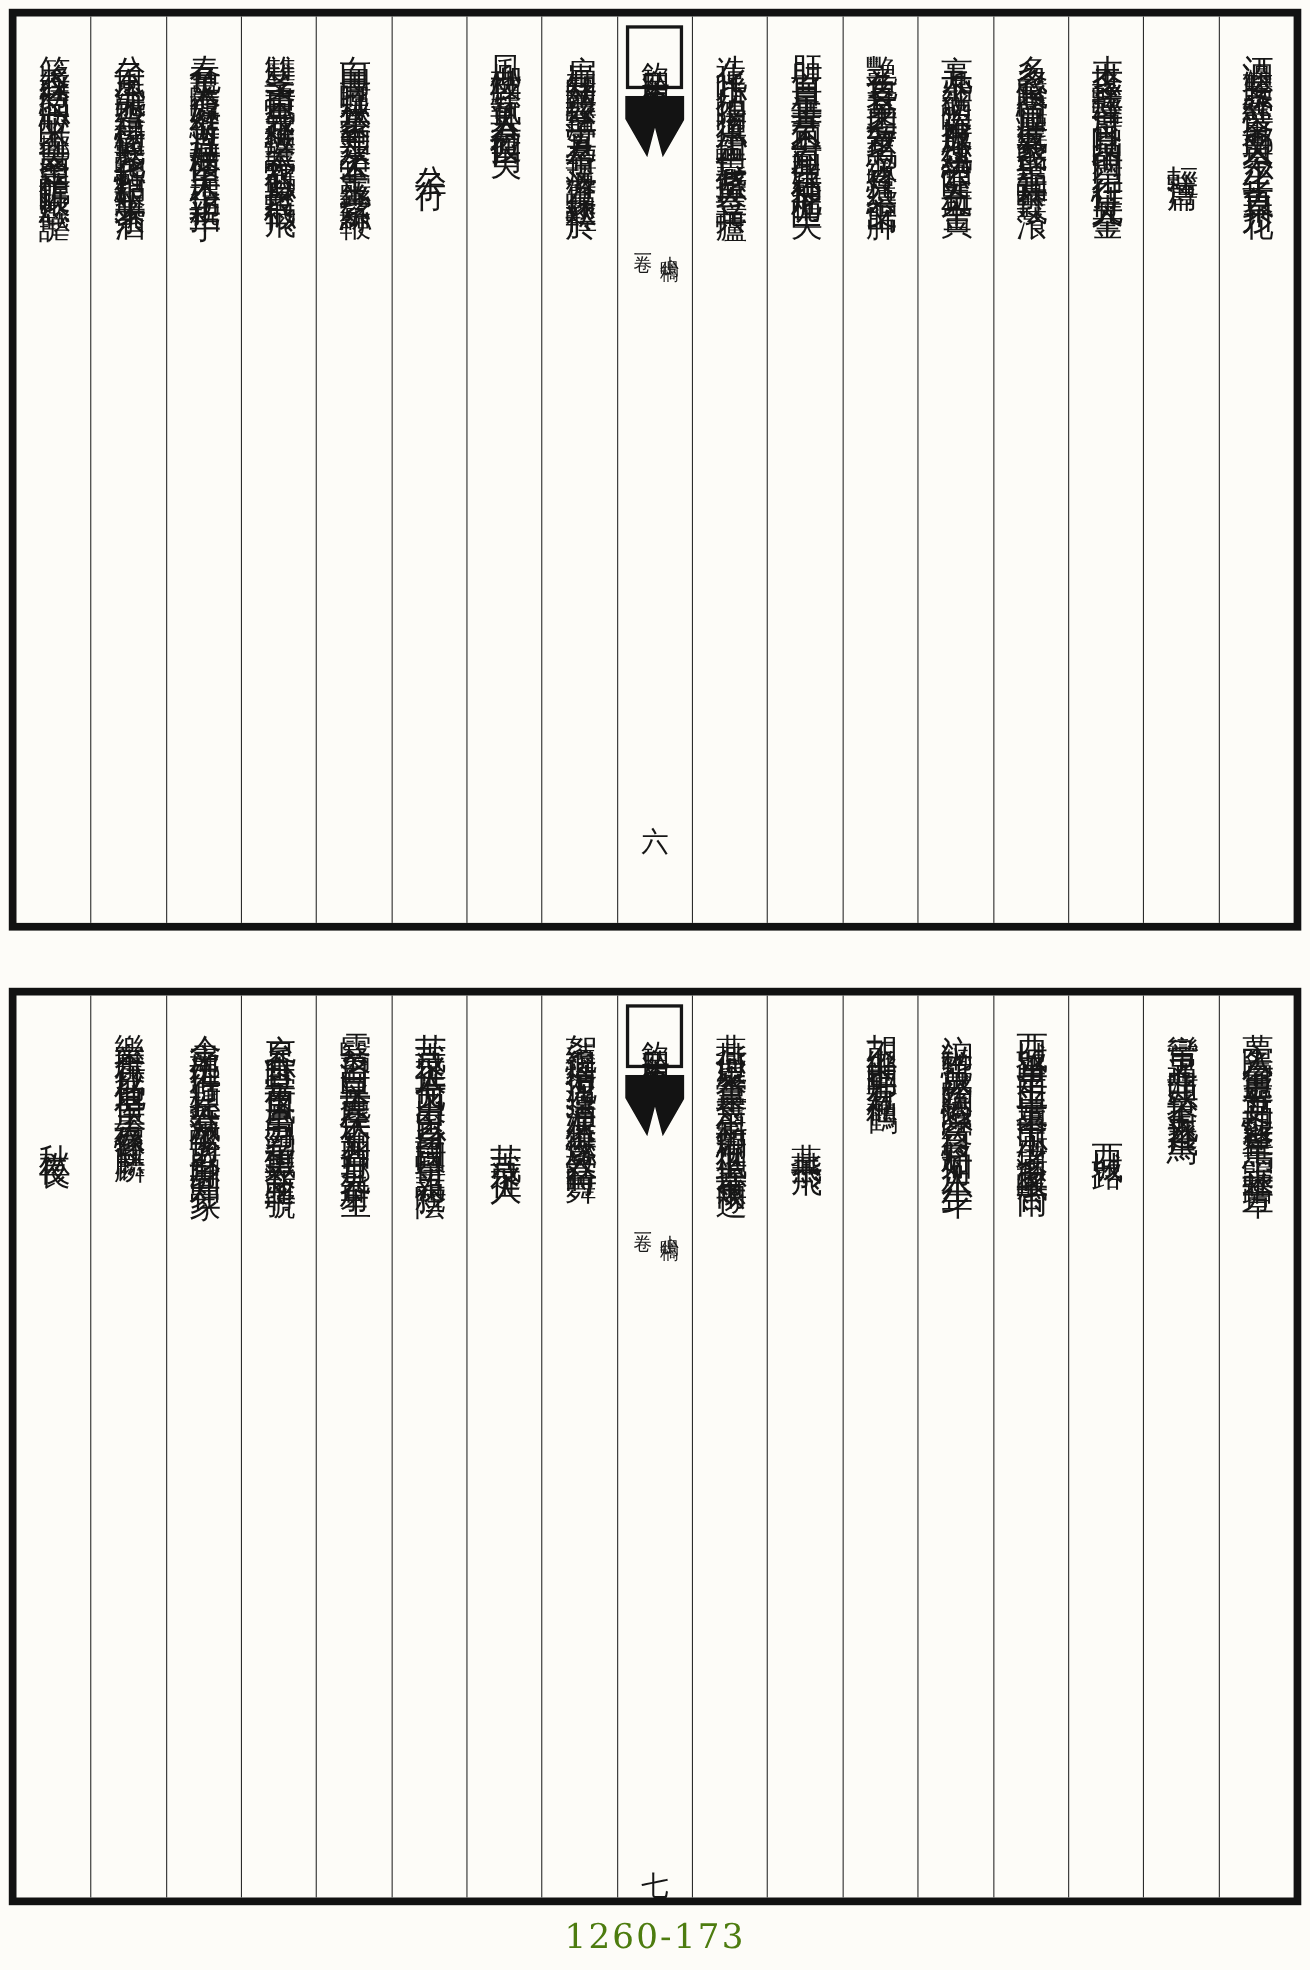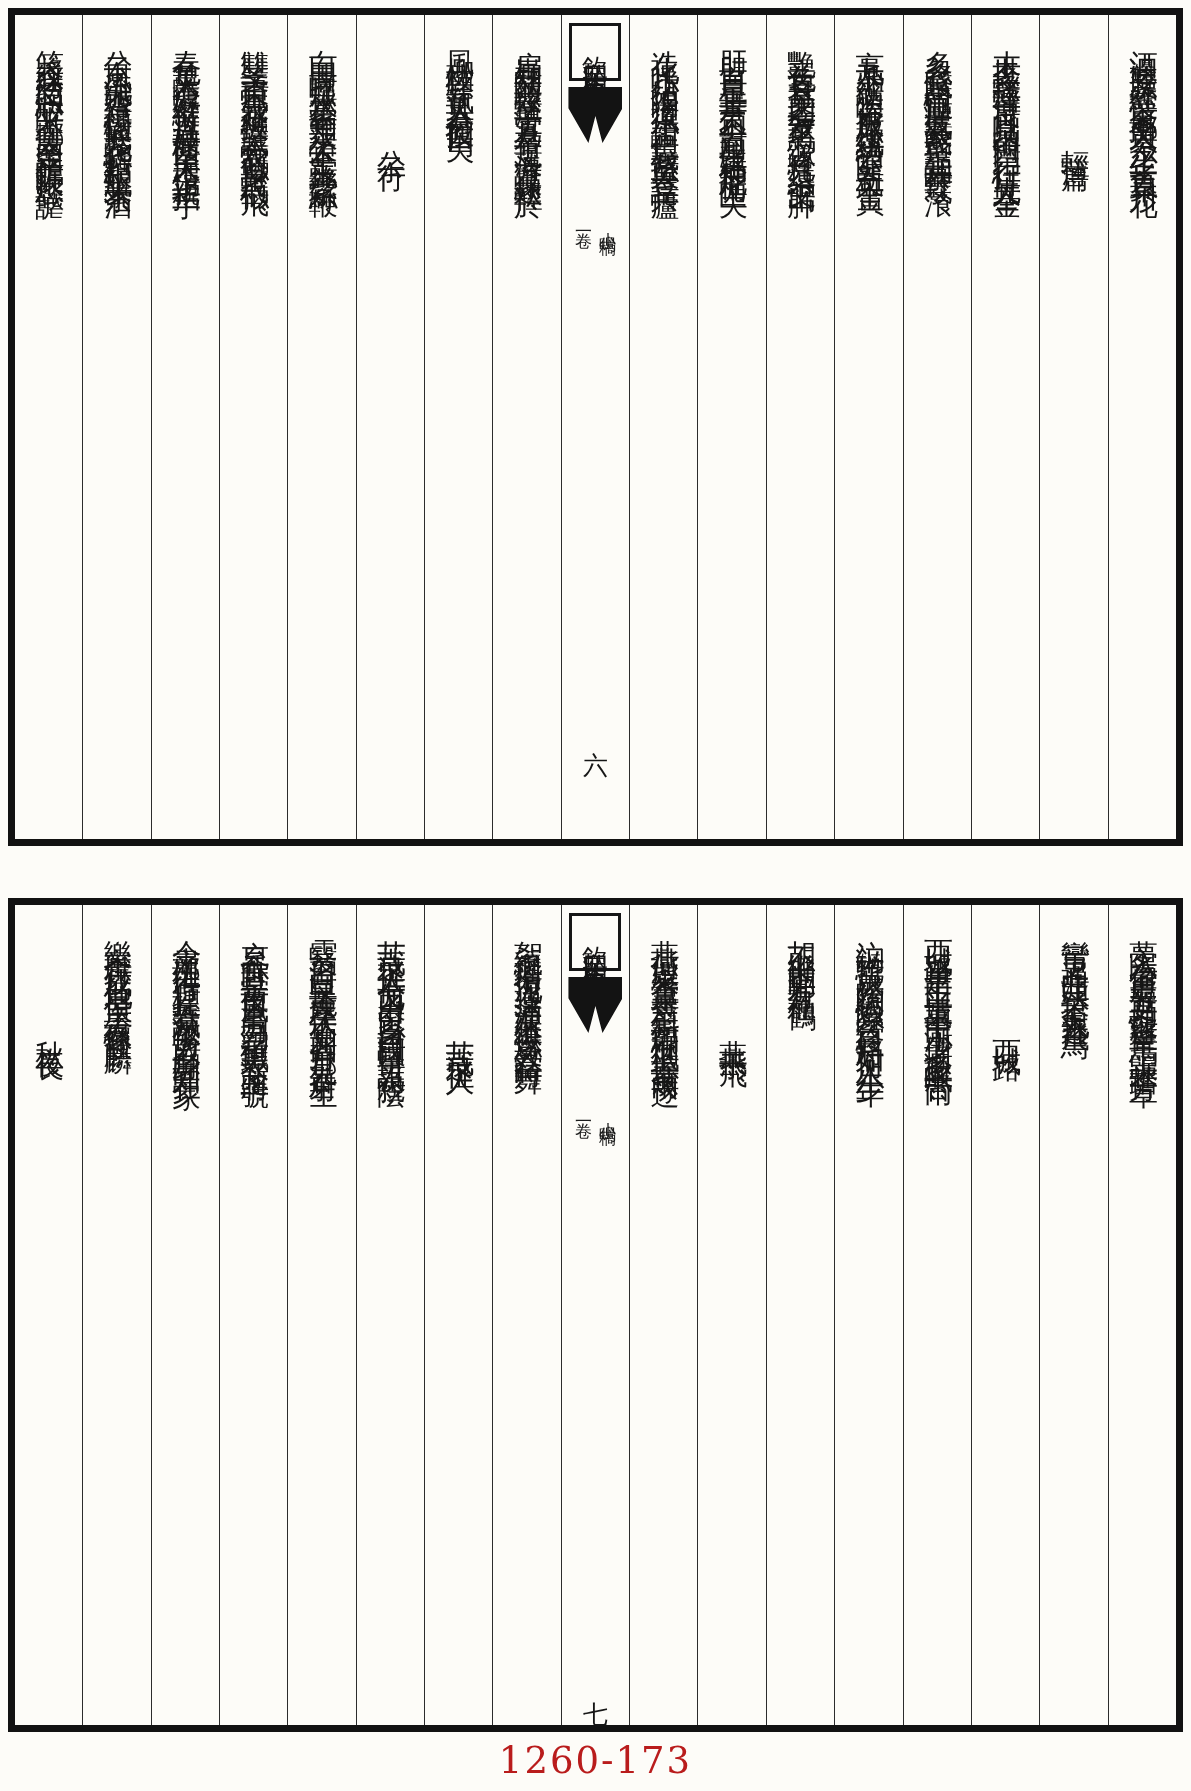--- a/index.html
+++ b/index.html
@@ -50,21 +50,21 @@
   }
   .folio {
     margin-top:auto; writing-mode:vertical-rl; text-orientation:upright;
     font-size:25px; color:#161616;
   }
   .block-top .folio    { margin-bottom:108px; }
   .block-bottom .folio { margin-bottom:44px; }
 
   .page-number {
     height:57px; display:flex; align-items:center; justify-content:center;
-    font-size:37px; letter-spacing:2px; color:#b91c1c;
+    font-size:31px; letter-spacing:2px; color:#4d7c0f;
     font-family:"DejaVu Serif","Liberation Serif",serif;
   }
 </style>
 </head>
 <body>
 
 <div class="sheet">
 
   <div class="block block-top">
     <div class="cols">

